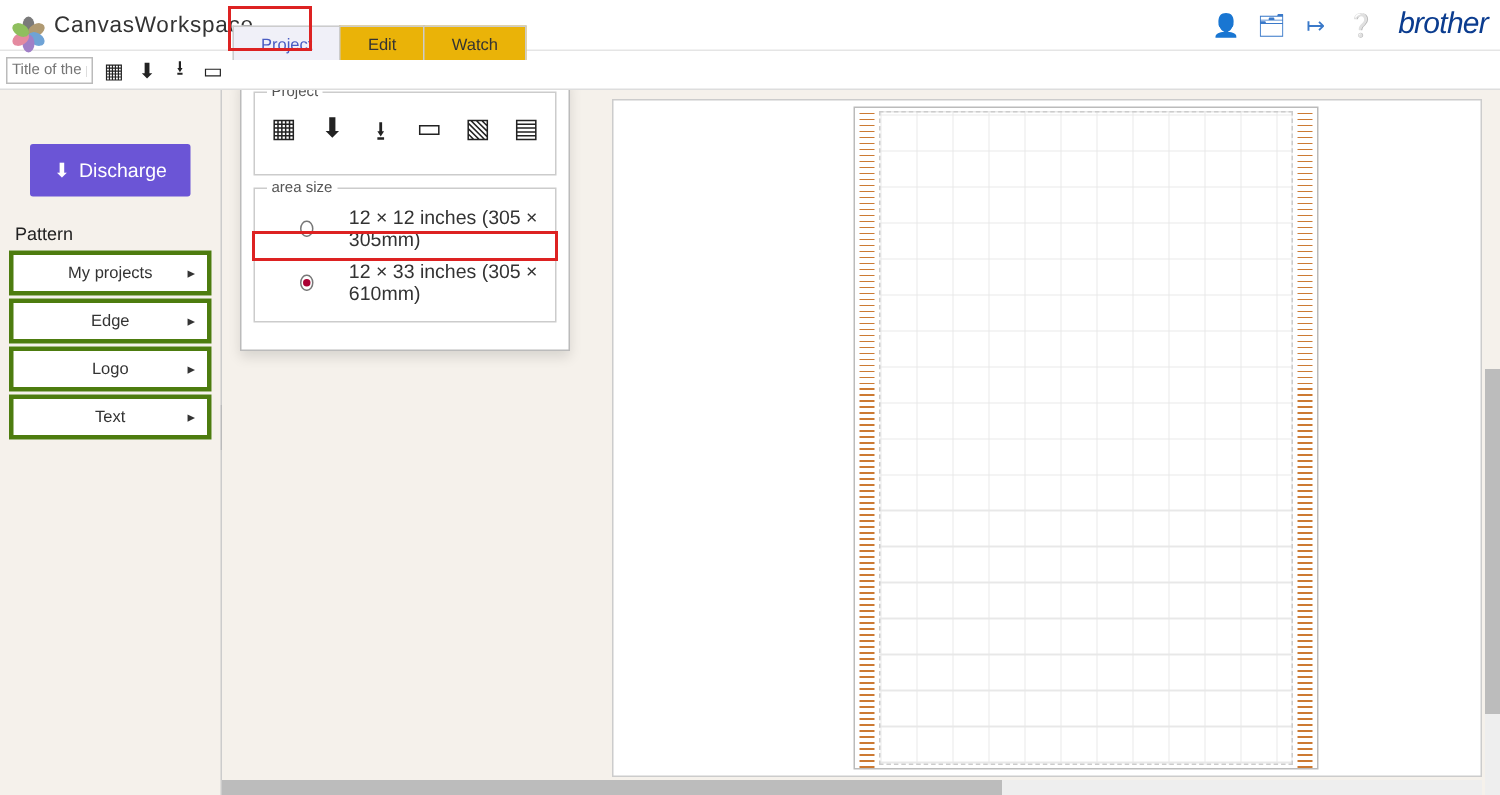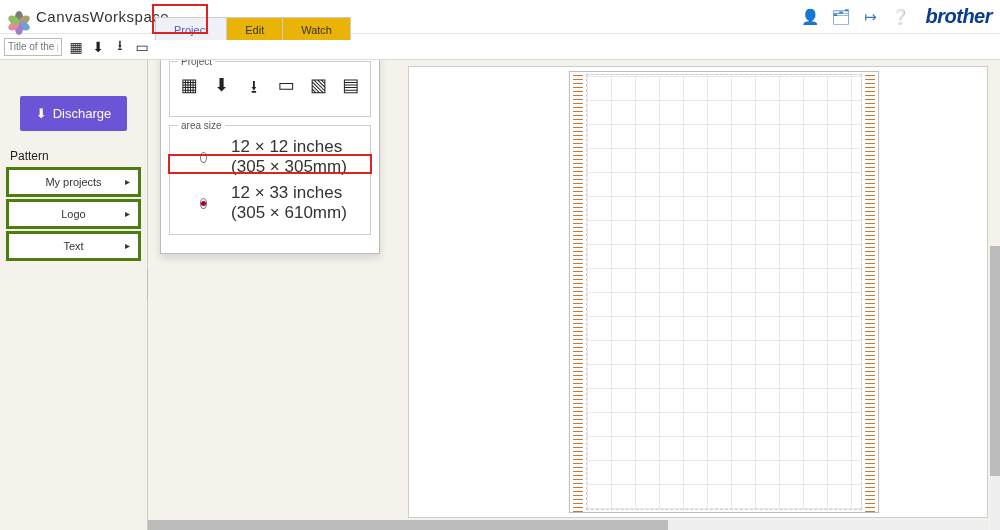--- a/index.html
+++ b/index.html
@@ -16,21 +16,21 @@
   .p1 { background: #7a7a7a; transform: rotate(0deg); }
   .p2 { background: #b09a72; transform: rotate(60deg); }
   .p3 { background: #6fa3d6; transform: rotate(120deg); }
   .p4 { background: #a07fc7; transform: rotate(180deg); }
   .p5 { background: #e48aa0; transform: rotate(240deg); }
   .p6 { background: #8fbf5e; transform: rotate(300deg); }
   .logo-text { font-size: 15px; color: #333; letter-spacing: 0.5px; }
 
   .header-right { margin-left: auto; display: flex; align-items: center; gap: 12px; }
   .hdr-icon { color: #2b5dab; font-size: 15px; width: 18px; text-align:center; }
-  .brother { font-weight: 700; color: #0b3c8f; font-size: 20px; font-style: italic; letter-spacing: -0.5px; margin-left: 4px; }
+  .brother { font-weight: 400; color: #0b3c8f; font-size: 20px; font-style: italic; letter-spacing: -0.5px; margin-left: 4px; }
 
   
   .tabs { display: flex; position: absolute; left: 155px; top: 17px; }
   .tab { padding: 6px 18px 4px 18px; font-size: 11px; color: #333; border: 1px solid #ccc; border-bottom: none; background: #eab308; margin-right: -1px; cursor: pointer; }
   .tab.active { color: #4a5cc2; background: #f0f0f8; }
   .tab-highlight-red { position:absolute; left:152px; top:4px; width:56px; height:30px; border:2px solid #d22; pointer-events:none; }
 
   
   .toolbar { display:flex; align-items:center; height: 26px; padding: 2px 4px; border-bottom: 1px solid #ddd; gap:6px; }
   .title-input { width: 58px; height: 18px; font-size: 10px; padding: 2px 3px; border:1px solid #bbb; }
@@ -47,21 +47,21 @@
   .collapse-handle { position:absolute; right:-14px; top:210px; width:14px; height:30px; background:#fff; border:1px solid #bbb; display:flex; align-items:center; justify-content:center; font-size:12px; cursor:pointer; }
 
   .workspace { flex:1; background:#f5f1eb; position:relative; overflow:hidden; }
 
   
   .dropdown-panel { position:absolute; left:160px; top:60px; width:220px; background:#fff; border:1px solid #bbb; box-shadow:0 4px 8px rgba(0,0,0,0.12); z-index:10; padding-bottom:10px; }
   .panel-group { border:1px solid #ccc; margin:8px; padding:8px 6px; position:relative; }
   .panel-group-label { position:absolute; top:-6px; left:8px; background:#fff; font-size:10px; color:#555; padding:0 3px; }
   .panel-row-icons { display:flex; gap:14px; padding:4px 4px; }
   .panel-icon { font-size:18px; color:#222; width:20px; text-align:center; }
-  .radio-row { display:flex; align-items:center; gap:24px; font-size:17px; color:#333; padding:3px 2px; }
+  .radio-row { display:flex; align-items:center; gap:24px; font-size:13px; color:#333; padding:3px 2px; }
   .radio { width:11px; height:11px; border:1px solid #777; border-radius:50%; display:inline-flex; align-items:center; justify-content:center; }
   .radio.selected::after { content:""; width:5px; height:5px; background:#a03; border-radius:50%; }
   .red-box { position:absolute; border:2px solid #d22; pointer-events:none; }
 
   
   .canvas-outer { position:absolute; left:260px; top:6px; right:12px; bottom:12px; background:#fff; border:1px solid #ccc; }
   .canvas-mat { position:absolute; left:8px; top:4px; bottom:4px; width:310px; border:1px solid #bbb; background:#fff; }
   .canvas-mat::before, .canvas-mat::after { content:""; position:absolute; top:0; bottom:0; width:10px; background:
       repeating-linear-gradient(0deg, #cc7a33 0 1px, transparent 1px 4px);
     }
@@ -121,20 +121,21 @@
 
 <div class="layout">
 
   <div class="sidebar">
     <div class="discharge-btn">
       <span>⬇</span>
       <span>Discharge</span>
     </div>
     <div class="pattern-title">Pattern</div>
     <div class="acc-item">My projects</div>
+    <div class="acc-item">Edge</div>
     <div class="acc-item">Logo</div>
     <div class="acc-item">Text</div>
     <div class="collapse-handle">‹</div>
   </div>
 
   <div class="workspace">
 
     <div class="dropdown-panel" style="left:12px; top:-8px;">
       <div class="panel-group">
         <span class="panel-group-label">Project</span>

